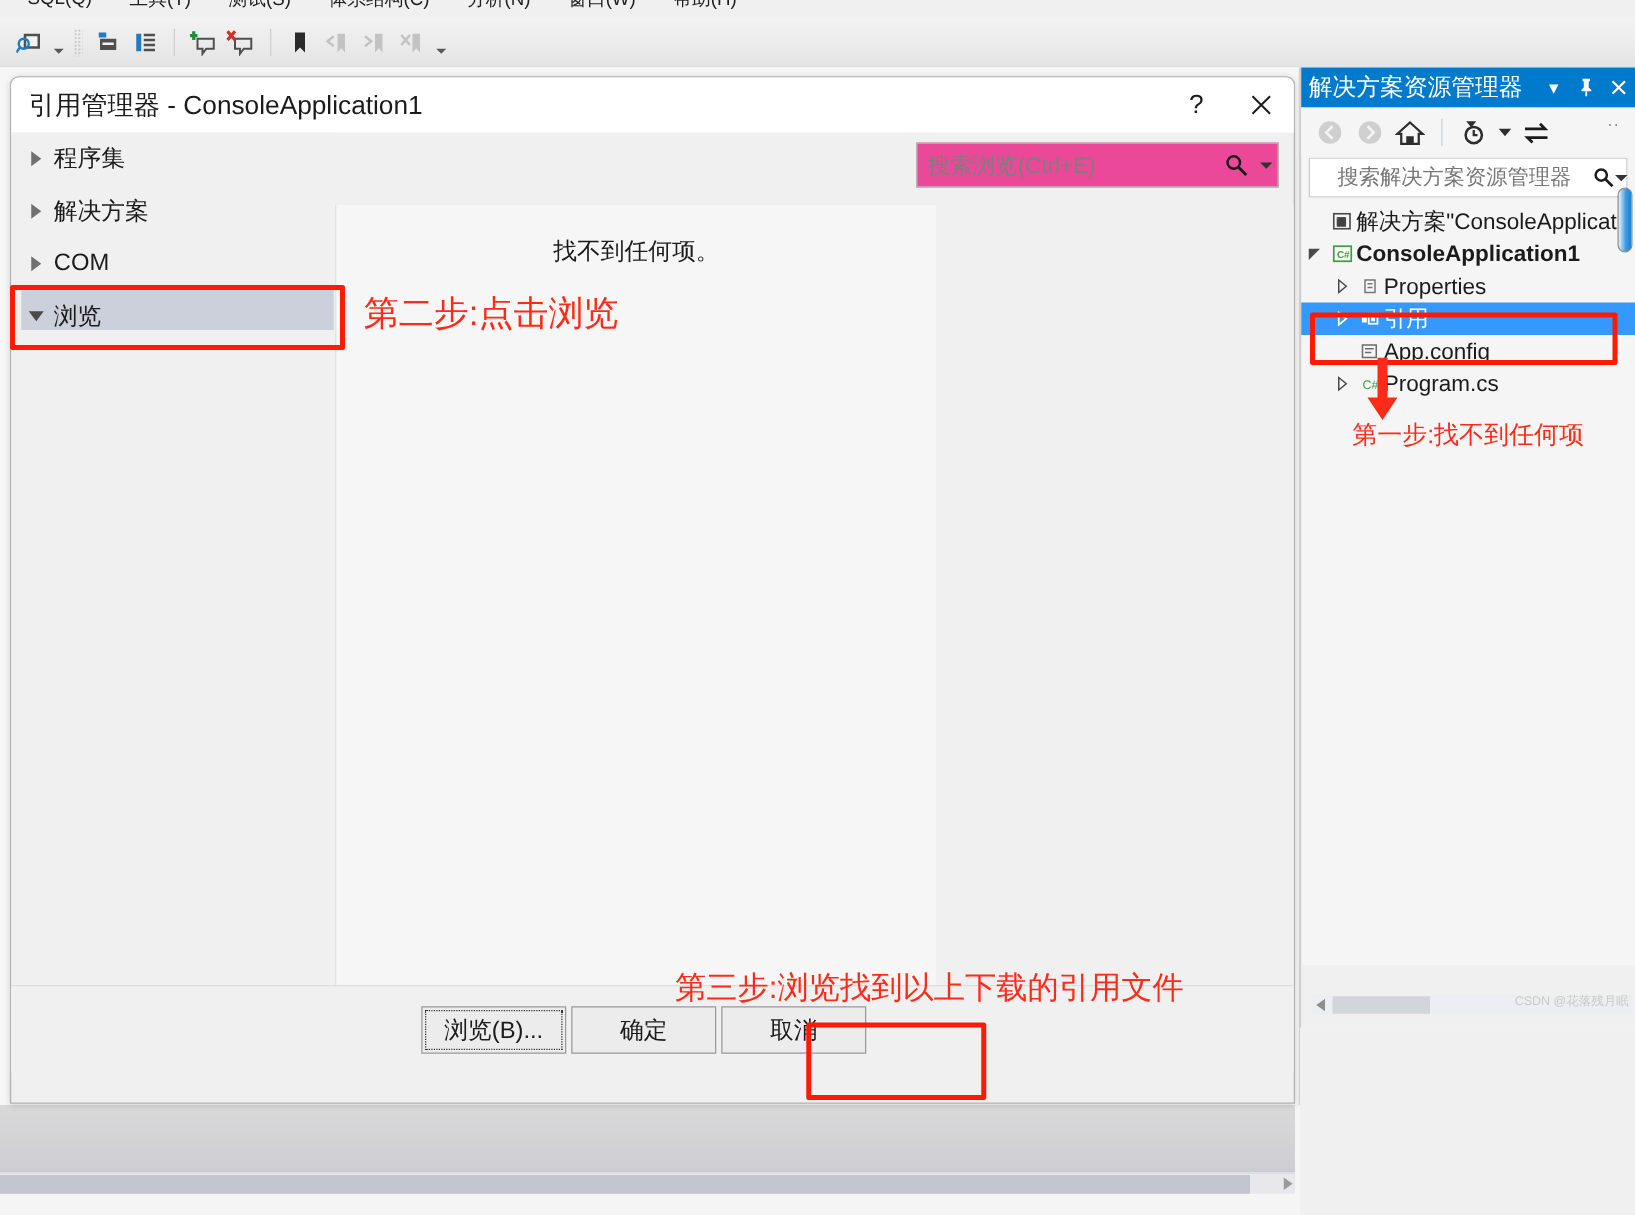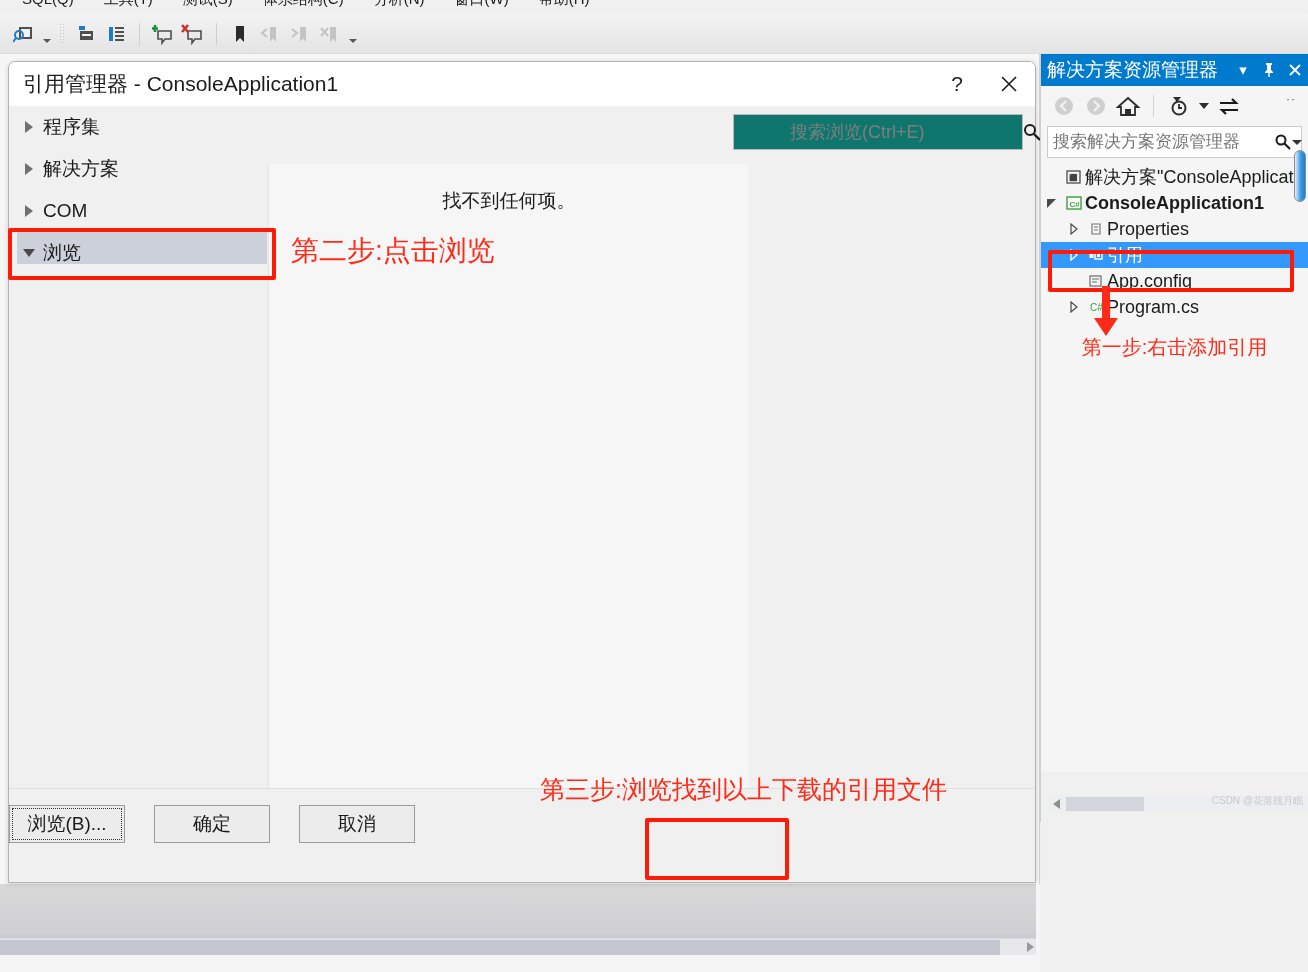--- a/index.html
+++ b/index.html
@@ -108,23 +108,22 @@
     padding-left: 40px; font-size: 19px; color: #1b1b1b; }
   .tree-sub .lbl { background: #d6d7de; padding: 2px 6px; }
 
   .sel-row {
     position: absolute; left: 8px; top: 122px; width: 250px; height: 36px;
     background: #ccd0da;
   }
 
   .search-wrap {
     position: absolute; right: 12px; top: 8px; width: 290px; height: 36px;
-    background: #0f766e; border: 1px solid #b9b9b9; display: flex;
+    background: #ec4899; border: 1px solid #b9b9b9; display: flex;
     align-items: center;
-    padding-left: 48px;
   }
   .search-wrap input {
     flex: 1; border: 0; outline: none; font-size: 18px; color: #111;
     padding-left: 8px; background: transparent;
     font-family: "Liberation Sans", sans-serif;
   }
   .search-wrap input::placeholder { color: #7e7e7e; }
   .search-ico { width: 30px; display:flex;align-items:center;justify-content:center; }
   .search-drop { width: 18px; display:flex;align-items:center;justify-content:center; }
   .search-drop i { width:0;height:0;border-left:5px solid transparent;
@@ -138,22 +137,22 @@
     color: #1b1b1b; }
 
   .detail-pane {
     position: absolute; left: 740px; top: 58px; right: 0; height: 662px;
     background: #f0f0f0;
   }
 
   .dlg-buttons {
     position: absolute; left: 0; bottom: 0; width: 100%; height: 70px;
     background: #f0f0f0; border-top: 1px solid #dedede;
-    display: flex; align-items: center; justify-content: flex-start;
-    padding-right: 14px; gap: 29px;
+    display: flex; align-items: center; justify-content: center;
+    padding-right: 14px; gap: 4px;
   }
   .btn {
     width: 116px; height: 38px; background: #ececec; border: 1px solid #9a9a9a;
     font-size: 19px; color: #1b1b1b; display: flex; align-items: center;
     justify-content: center; font-family: "Liberation Sans", sans-serif;
   }
   .btn.focused { outline: 1px dotted #333; outline-offset: -4px; }
 
   
   .se {
@@ -175,21 +174,21 @@
   .se-tb-btn { width: 30px; height: 30px; display:flex;align-items:center;
     justify-content:center; }
   .se-float { position: absolute; right: 12px; top: 6px;
     font-size: 12px; color: #5a5a5a; letter-spacing: 1px; }
   .se-search {
     margin: 0 6px; height: 32px; background: #fff; border: 1px solid #ccc;
     display: flex; align-items: center;
   }
   .se-search input { flex:1;border:0;outline:none;font-size:17px;color:#b91c1c;
     padding-left:5px;background:transparent;
-    font-family:"Liberation Sans", sans-serif; }
+    font-family:"Liberation Sans", sans-serif;text-align:center; }
   .se-search input::placeholder { color:#767676; }
 
   .se-tree { position: relative; padding-top: 6px; font-size: 18px;
     color: #1b1b1b; }
   .se-row { height: 26px; display: flex; align-items: center;
     white-space: nowrap; }
   .se-row .exp { width: 22px; display:flex;align-items:center;
     justify-content:center; }
   .se-row .ico { width: 22px; display:flex;align-items:center;
     justify-content:center; }
@@ -540,21 +539,21 @@
             </svg>
         </span>
         <span class="ico">
           <svg width="16" height="16" viewBox="0 0 16 16">
             <text x="2" y="12" font-size="10" fill="#3c9f3c" font-family="Liberation Sans">C#</text>
           </svg>
         </span>
         <span>Program.cs</span>
       </div>
 
-      <div class="se-note">第一步:右击添加引用</div>
+      <div class="se-note">第一步:找不到任何项</div>
     </div>
 
     <div class="se-vscroll">
       <div class="se-vthumb"></div>
     </div>
 
     <div class="se-bottom">
       <div class="se-hscroll">
         <span class="la"></span>
         <span class="th"></span>

